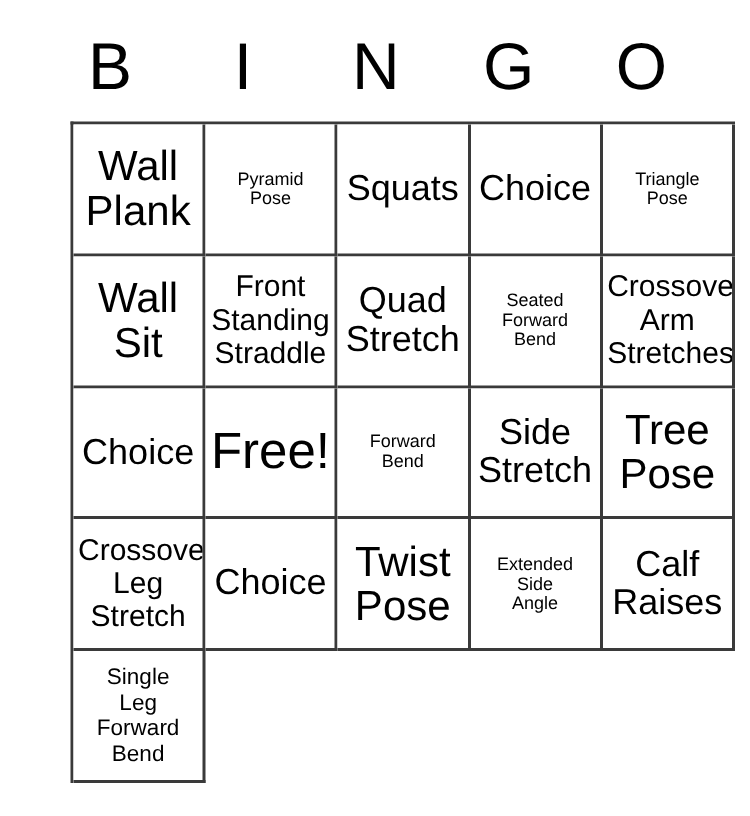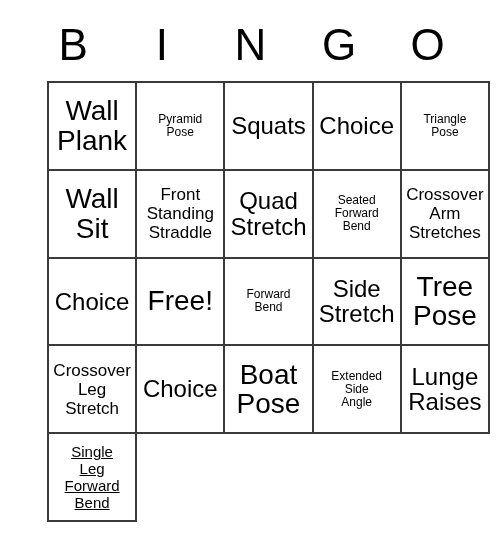--- a/index.html
+++ b/index.html
@@ -82,24 +82,24 @@
     text-align: center;
     font-weight: 400;
     color: #000000;
     line-height: 1.04;
     white-space: pre-line;
     word-break: normal;
   }
   .fs-xl  .cell-text { font-size: 28px; line-height: 1.06; }
   .fs-lg  .cell-text { font-size: 24px; line-height: 1.07; text-align: center; }
   .fs-md  .cell-text { font-size: 12px; line-height: 1.1; }
-  .fs-sm  .cell-text { font-size: 17px; line-height: 1.12; }
-  .fs-xs  .cell-text { font-size: 15px; line-height: 1.14; text-decoration: underline; }
-
-  .free-cell .cell-text { font-size: 28px; line-height: 1.0; }
+  .fs-sm  .cell-text { font-size: 20px; line-height: 1.12; }
+  .fs-xs  .cell-text { font-size: 15px; line-height: 1.14; }
+
+  .free-cell .cell-text { font-size: 34px; line-height: 1.0; }
 </style>
 </head>
 <body>
 
 <div id="card">
 
   <div id="bingo-header">
     <div class="header-letter">B</div>
     <div class="header-letter">I</div>
     <div class="header-letter">N</div>
@@ -169,30 +169,30 @@
       </div>
       <div class="bingo-cell fs-sm">
         <span class="cell-text">Crossover
 Leg
 Stretch</span>
       </div>
       <div class="bingo-cell fs-lg">
         <span class="cell-text">Choice</span>
       </div>
       <div class="bingo-cell fs-xl">
-        <span class="cell-text">Boat
+        <span class="cell-text">Twist
 Pose</span>
       </div>
       <div class="bingo-cell fs-md">
         <span class="cell-text">Extended
 Side
 Angle</span>
       </div>
       <div class="bingo-cell fs-lg">
-        <span class="cell-text">Lunge
+        <span class="cell-text">Calf
 Raises</span>
       </div>
       <div class="bingo-cell fs-xs">
         <span class="cell-text">Single
 Leg
 Forward
 Bend</span>
       </div>
     </div>
 

